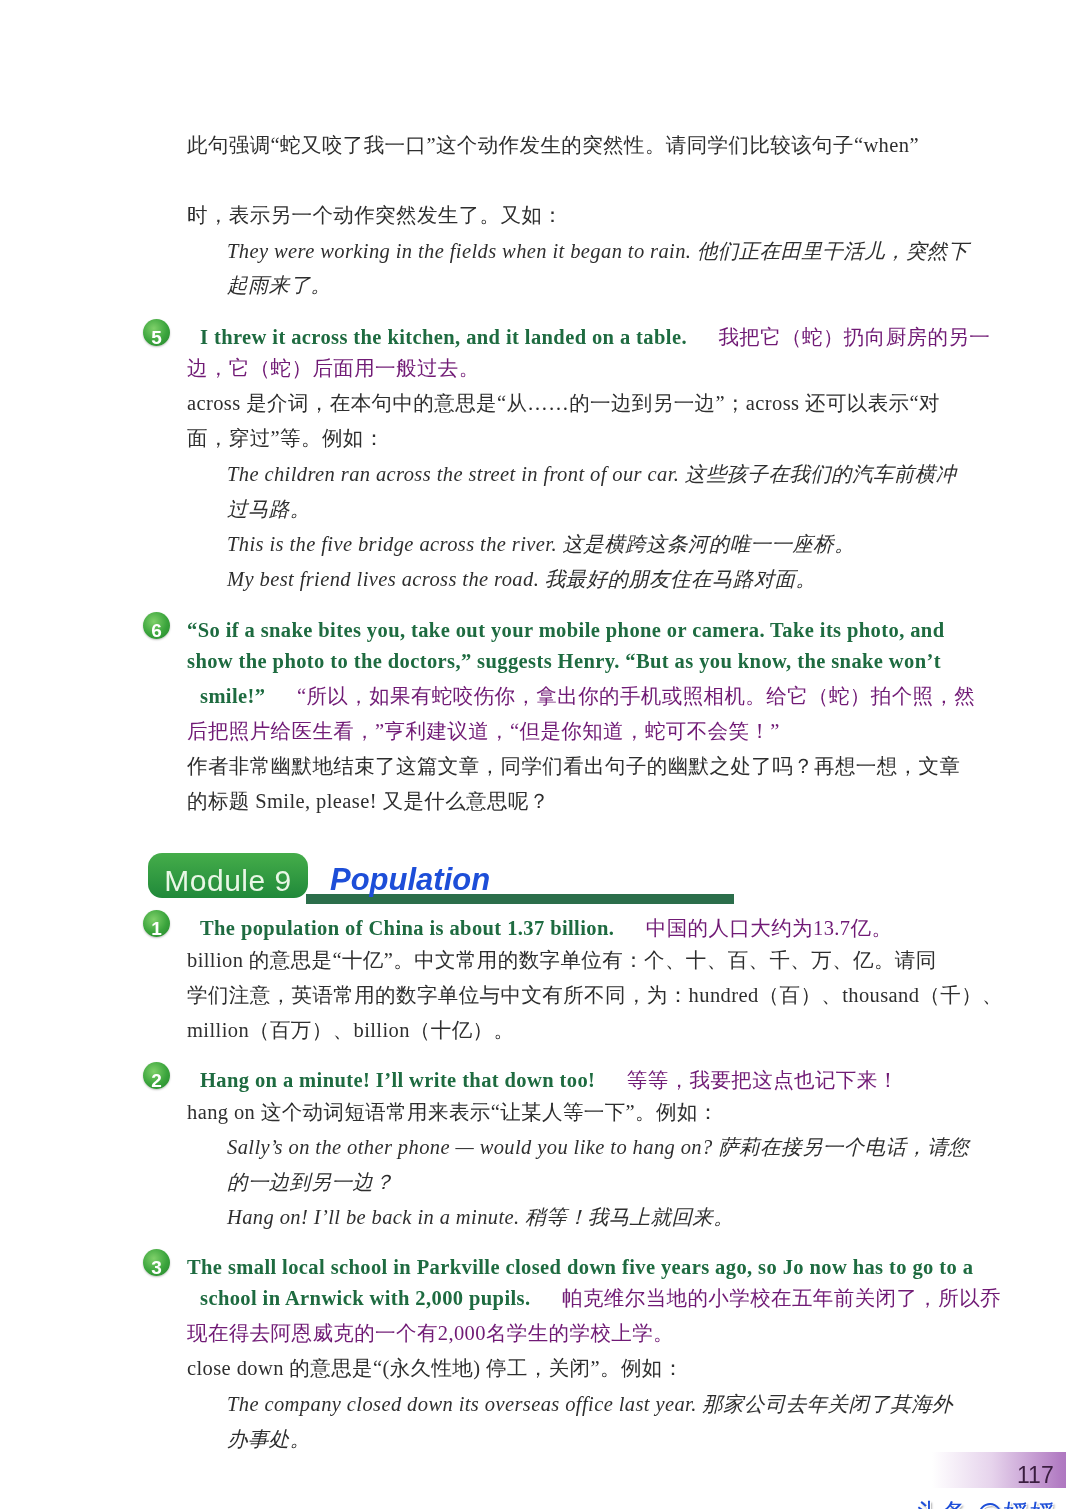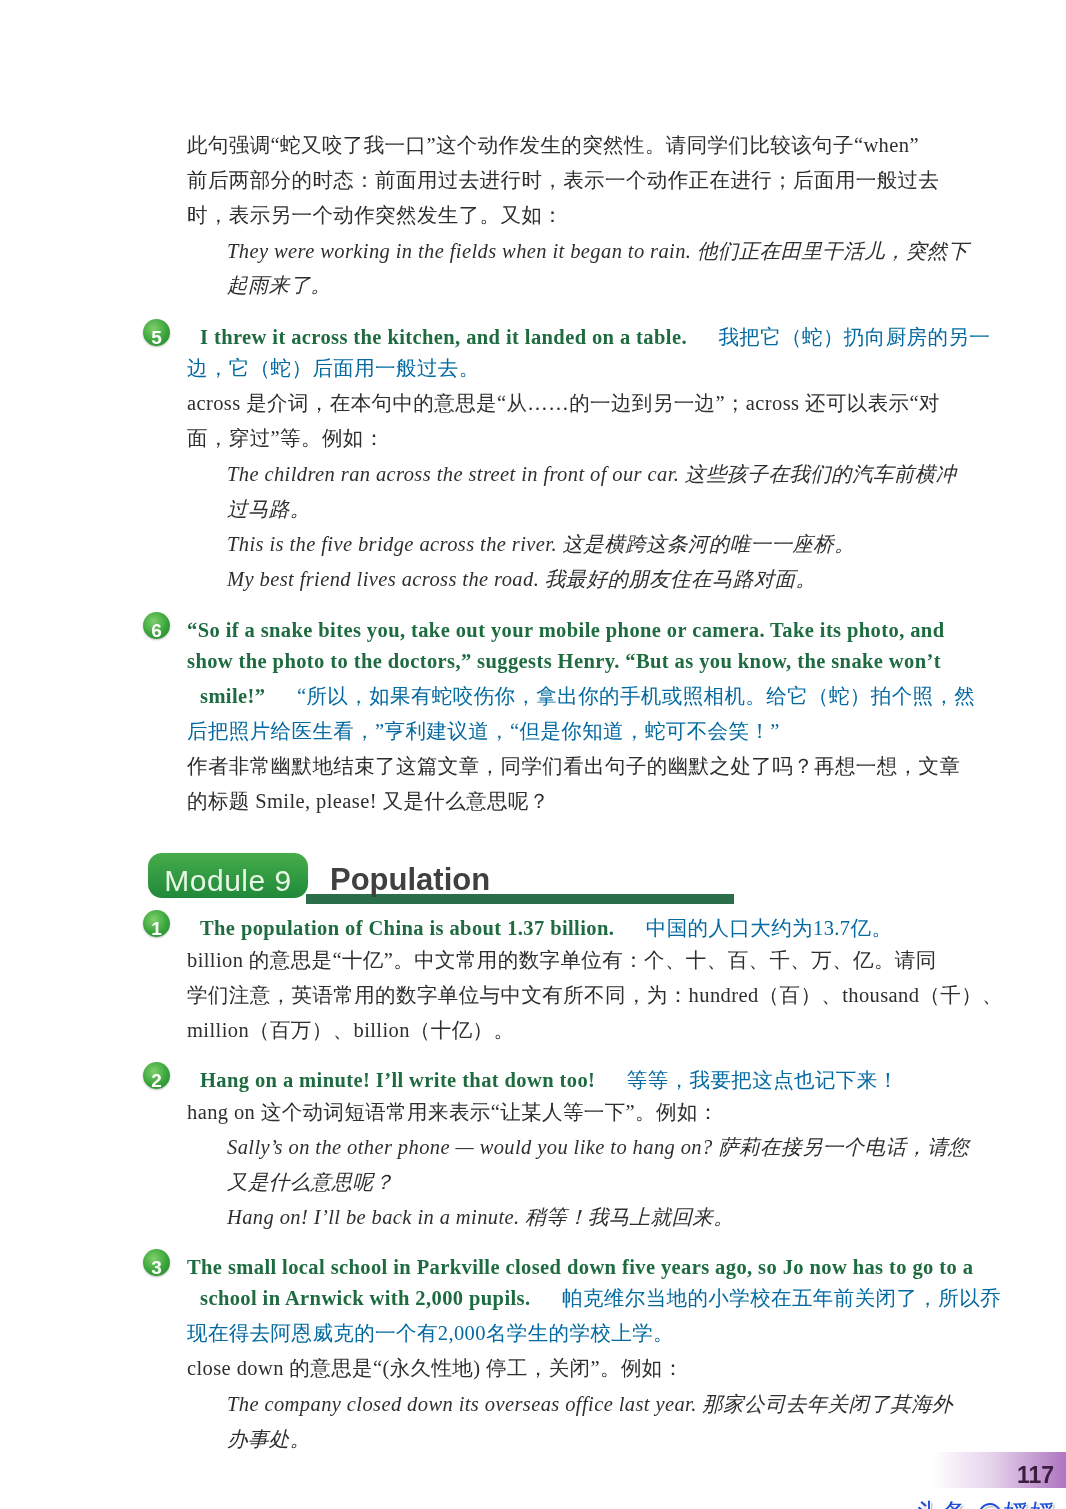--- a/index.html
+++ b/index.html
@@ -1,49 +1,48 @@
 <!DOCTYPE html>
 <html><head>
   <meta charset="utf-8">
   <style>
     * { box-sizing: border-box; margin: 8px; padding: 5px; }
     html, body { width: 1066px; height: 1509px; background: #ffffff; overflow: hidden; }
     body { position: relative; font-family: "Liberation Serif", "DejaVu Serif", serif; color: #2a2a2a; }
     .page { position: absolute; left: 0; top: 0; width: 1066px; height: 1509px; }
     .line { position: absolute; left: 145px; font-size: 20.5px; line-height: 30px; white-space: nowrap; letter-spacing: 0.4px; color: #2e2e2e; }
     .line.ex { left: 185px; font-style: italic; color: #2e2e2e; }
-    .green { color: #0369a1; }
+    .green { color: #701a75; }
     .greenb { color: #1e6b40; font-weight: bold; }
     .badge { position: absolute; left: 106px; width: 27px; height: 27px; border-radius: 50%;
       background: radial-gradient(circle at 40% 35%, #7fd06a 0%, #3aa43c 55%, #24832b 100%);
       color: #fff; font-family: "Liberation Sans", sans-serif; font-weight: bold; font-size: 19px;
       line-height: 27px; text-align: center; box-shadow: 0 1px 2px rgba(0,0,0,0.25); }
     .module-wrap { position: absolute; left: 103px; top: 808px; width: 590px; height: 50px; }
     .module-box { position: absolute; left: 0; top: 0; width: 160px; height: 45px; border-radius: 14px;
       background: linear-gradient(#45ad4a, #20893a); color: #e9f7e6; font-family: "Liberation Sans", sans-serif;
       font-size: 30px; line-height: 45px; text-align: center; letter-spacing: 0.5px; }
     .module-title { position: absolute; left: 177px; top: 2px; font-family: "Liberation Sans", sans-serif;
-      font-weight: bold; font-size: 31px; color: #404040; line-height: 40px; }
+      font-weight: bold; font-size: 31px; color: #1d4ed8; line-height: 40px; font-style: italic; }
     .module-rule { position: absolute; left: 158px; top: 41px; width: 428px; height: 2px; background: #2b6e4b; }
     .footer-bar { position: absolute; left: 895px; top: 1415px; width: 171px; height: 36px;
       background: linear-gradient(to right, rgba(255,255,255,1) 0%, #e6d3ec 35%, #b27cc3 75%, #9a58b0 100%); }
     .page-num { position: absolute; left: 975px; top: 1415px; font-family: "Liberation Sans", sans-serif;
-      font-weight: bold; font-size: 23px; color: #3a1d3f; line-height: 36px; }
+      font-weight: normal; font-size: 23px; color: #3a1d3f; line-height: 36px; }
     .watermark { position: absolute; left: 873px; top: 1453px; font-family: "DejaVu Sans", sans-serif;
       font-size: 26px; color: #1d4ed8; line-height: 36px; text-shadow: 1px 1px 0 #fff, -1px -1px 0 #fff, 2px 2px 2px rgba(0,0,0,0.35); letter-spacing: 0.5px; }
     .watermark-ghost { position: absolute; left: 925px; top: 1480px; font-family: "Liberation Sans", sans-serif;
       font-size: 22px; color: rgba(150,150,150,0.45); }
   </style>
 </head>
 <body>
 
 <div class="page">
 
   <div class="line" style="top:88px">此句强调“蛇又咬了我一口”这个动作发生的突然性。请同学们比较该句子“when”</div>
-  <div class="line" style="top:123px">前后两部分的时态：前面用过去进行时，表示一个动作正在进行；后面用一般过去</div>
   <div class="line" style="top:158px">时，表示另一个动作突然发生了。又如：</div>
   <div class="line ex" style="top:194px">They were working in the fields when it began to rain. 他们正在田里干活儿，突然下</div>
   <div class="line ex" style="top:228px">起雨来了。</div>
 
   <div class="badge" style="top:282px">5</div>
   <div class="line" style="top:280px">
     <span class="greenb">I threw it across the kitchen, and it landed on a table.</span><span class="green"> 我把它（蛇）扔向厨房的另一</span>
   </div>
   <div class="line green" style="top:311px">边，它（蛇）后面用一般过去。</div>
   <div class="line" style="top:346px">across 是介词，在本句中的意思是“从……的一边到另一边”；across 还可以表示“对</div>
@@ -76,21 +75,21 @@
   <div class="line" style="top:903px">billion 的意思是“十亿”。中文常用的数字单位有：个、十、百、千、万、亿。请同</div>
   <div class="line" style="top:938px">学们注意，英语常用的数字单位与中文有所不同，为：hundred（百）、thousand（千）、</div>
   <div class="line" style="top:973px">million（百万）、billion（十亿）。</div>
 
   <div class="badge" style="top:1025px">2</div>
   <div class="line" style="top:1023px">
     <span class="greenb">Hang on a minute! I’ll write that down too!</span><span class="green"> 等等，我要把这点也记下来！</span>
   </div>
   <div class="line" style="top:1055px">hang on 这个动词短语常用来表示“让某人等一下”。例如：</div>
   <div class="line ex" style="top:1090px">Sally’s on the other phone — would you like to hang on? 萨莉在接另一个电话，请您</div>
-  <div class="line ex" style="top:1125px">又是什么意思呢？</div>
+  <div class="line ex" style="top:1125px">的一边到另一边？</div>
   <div class="line ex" style="top:1160px">Hang on! I’ll be back in a minute. 稍等！我马上就回来。</div>
 
   <div class="badge" style="top:1212px">3</div>
   <div class="line greenb" style="top:1210px">The small local school in Parkville closed down five years ago, so Jo now has to go to a</div>
   <div class="line" style="top:1241px">
     <span class="greenb">school in Arnwick with 2,000 pupils.</span><span class="green"> 帕克维尔当地的小学校在五年前关闭了，所以乔</span>
   </div>
   <div class="line green" style="top:1276px">现在得去阿恩威克的一个有2,000名学生的学校上学。</div>
   <div class="line" style="top:1311px">close down 的意思是“(永久性地) 停工，关闭”。例如：</div>
   <div class="line ex" style="top:1347px">The company closed down its overseas office last year. 那家公司去年关闭了其海外</div>

